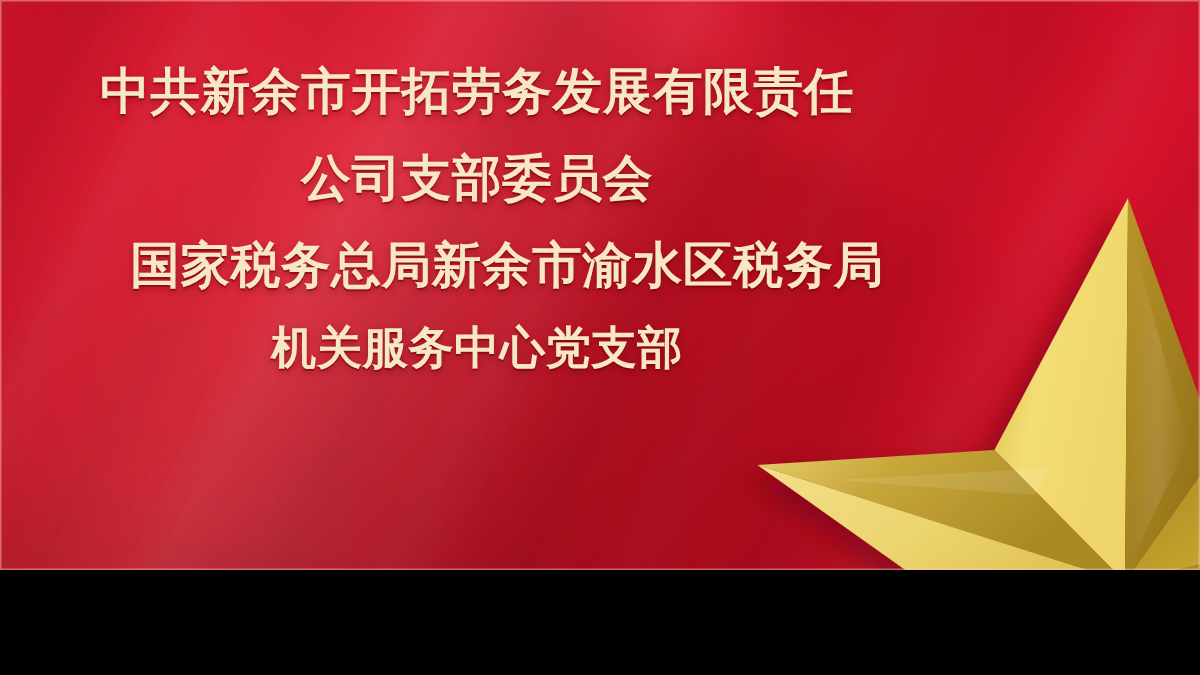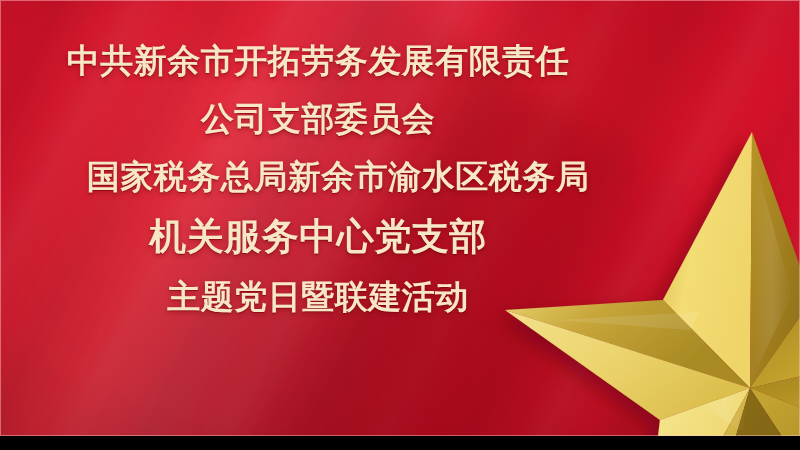--- a/index.html
+++ b/index.html
@@ -4,21 +4,21 @@
 <title>Party Banner</title>
 <style>
   html, body {
     margin: 0;
     padding: 0;
     background: #000;
   }
   #stage {
     position: relative;
     width: 800px;
-    height: 436px;
+    height: 380px;
     overflow: hidden;
     font-family: "DejaVu Sans", "Liberation Sans", sans-serif;
     background: #be185d;
   }
 
   
   .bg-base {
     position: absolute;
     inset: 0;
     background:
@@ -119,21 +119,21 @@
     letter-spacing: 0.5px;
     line-height: 1.0;
     white-space: nowrap;
     text-shadow:
       0 1px 0 rgba(120,0,10,0.55),
       0 2px 5px rgba(110,0,8,0.45);
   }
   .l1 { font-size: 33px; margin-bottom: 25px; }
   .l2 { font-size: 33px; margin-bottom: 25px; text-align: center; }
   .l3 { font-size: 33px; margin-bottom: 25px; padding-left: 40px; }
-  .l4 { font-size: 37px; margin-bottom: 25px; }
+  .l4 { font-size: 30px; margin-bottom: 25px; }
   .l5 { font-size: 33px; }
 </style>
 </head>
 <body>
 
 <div id="stage">
 
   <div class="bg-base"></div>
   <div class="bg-bands"></div>
   <div class="bg-fold-a"></div>
@@ -225,17 +225,16 @@
         <polygon points="820,400 900,392 880,420" fill="#ffffff" opacity="0.08"></polygon>
       </g>
     </svg>
   </div>
 
   <div class="title-block">
     <div class="title-line l1">中共新余市开拓劳务发展有限责任</div>
     <div class="title-line l2">公司支部委员会</div>
     <div class="title-line l3">国家税务总局新余市渝水区税务局</div>
     <div class="title-line l4">机关服务中心党支部</div>
-    <div class="title-line l5">主题党日暨联建活动</div>
   </div>
 
   <div class="frame"></div>
 </div>
 
 </body></html>

